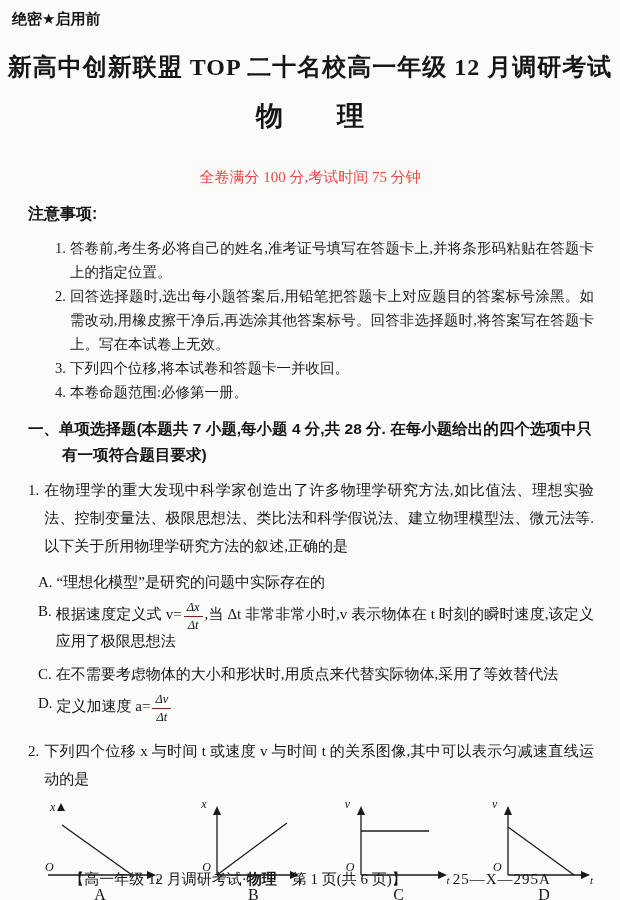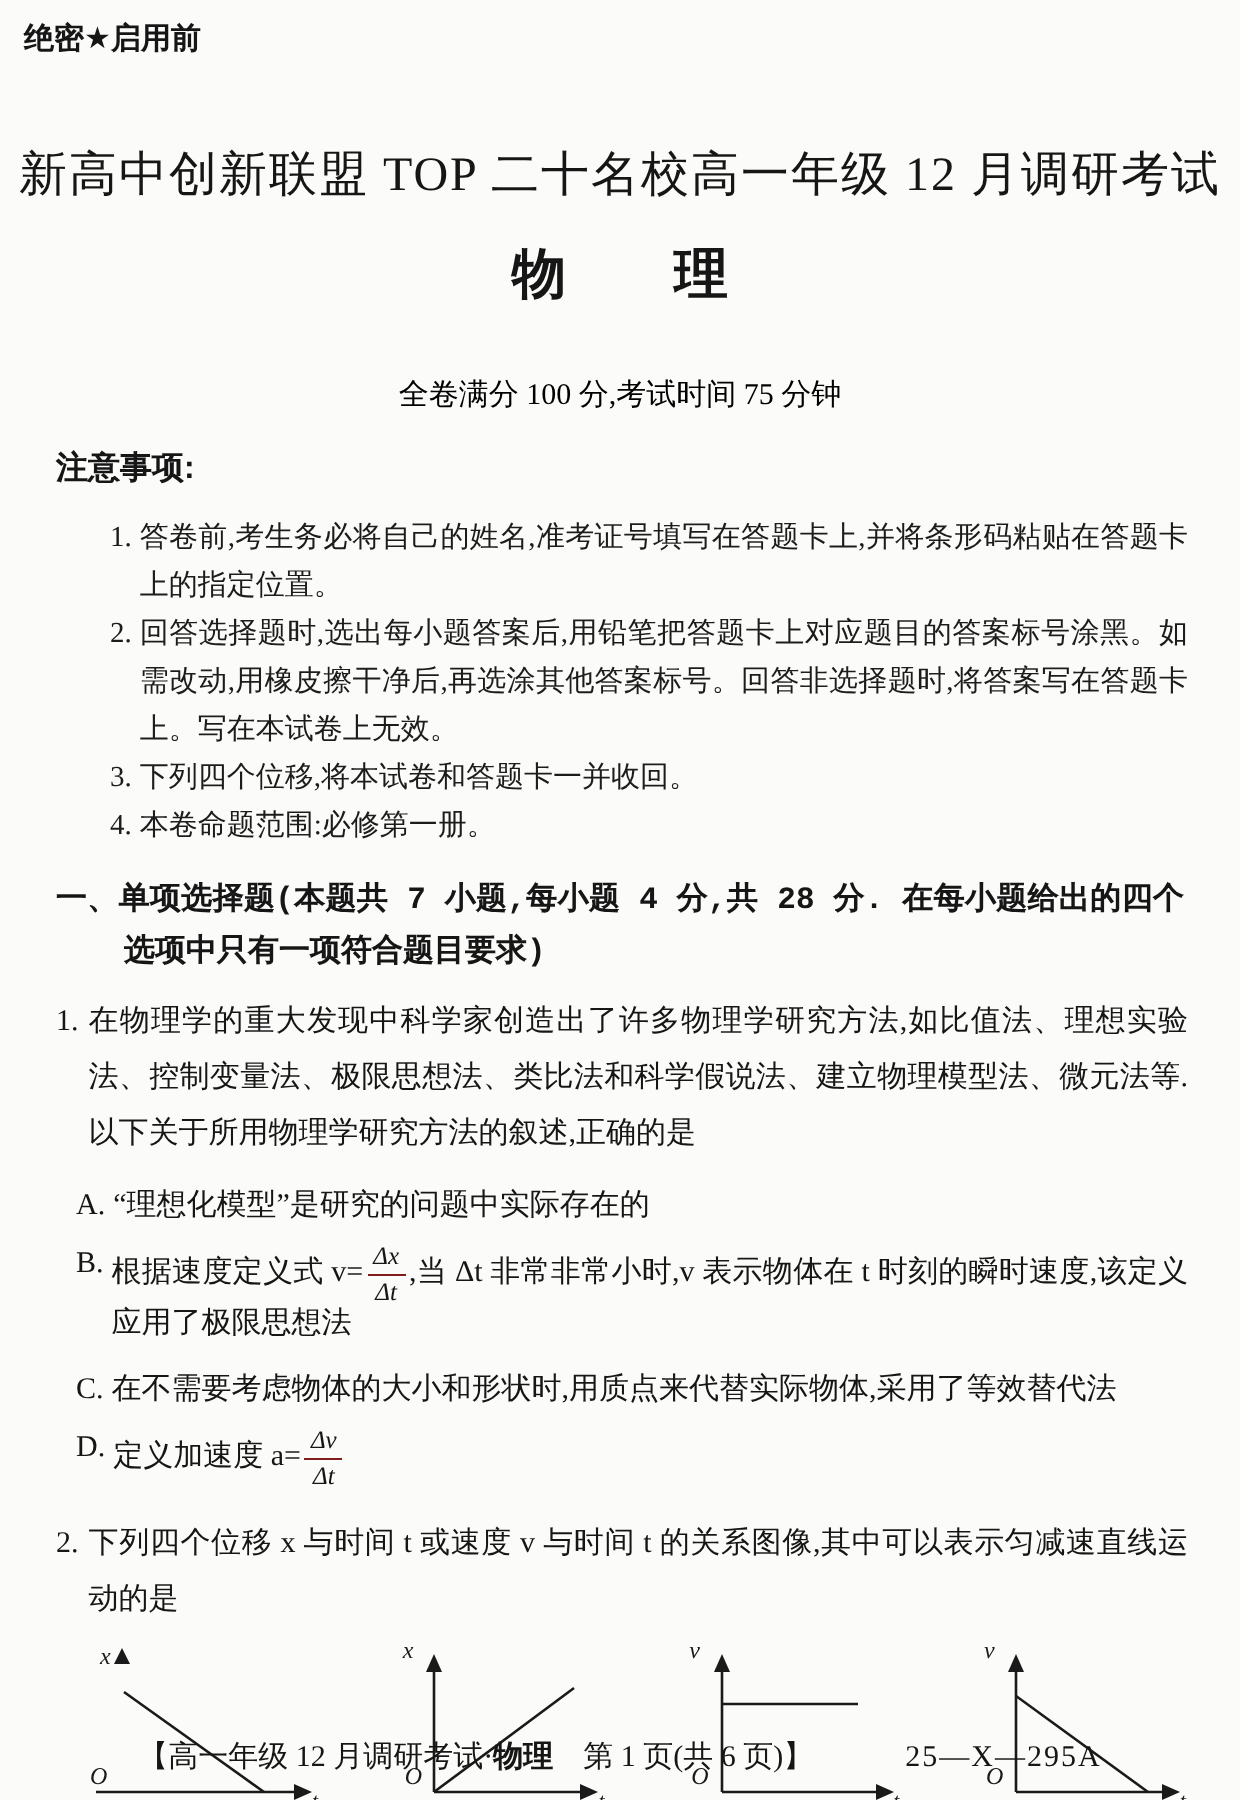--- a/index.html
+++ b/index.html
@@ -3,33 +3,33 @@
 <meta charset="utf-8">
 <style>
   html,body{margin:0;padding:0;}
   body{
     width:620px;height:900px;overflow:hidden;position:relative;
     background:#fbfbf9;color:#161616;
     font-family:"Liberation Serif","DejaVu Serif",serif;
   }
   .classification{margin:10px 0 0 12px;font-size:15px;font-weight:bold;height:20px;
     font-family:"Liberation Sans","DejaVu Sans",sans-serif;}
-  .title{margin-top:42px;text-align:center;font-size:24px;font-weight:400;
+  .title{margin-top:21px;text-align:center;font-size:24px;font-weight:700;
     letter-spacing:1px;line-height:32px;}
   .subject{margin-top:16px;text-align:center;font-size:27px;font-weight:bold;line-height:34px;
     font-family:"Liberation Sans","DejaVu Sans",sans-serif;}
-  .exam-info{margin-top:34px;text-align:center;font-size:15px;line-height:20px;color:#000000;}
+  .exam-info{margin-top:34px;text-align:center;font-size:15px;line-height:20px;color:#ef4444;}
   .notices-heading{margin:16px 0 11px 28px;font-size:16px;font-weight:bold;line-height:22px;
     font-family:"Liberation Sans","DejaVu Sans",sans-serif;}
   .notice-list{margin:2px 26px 0 55px;font-size:14.5px;line-height:24px;color:#1c1c1c;}
   .notice-item{display:flex;}
   .notice-num{flex:none;margin-right:4px;}
   .notice-text{flex:1;text-align:justify;}
   .section-heading{margin:12px 28px 0 28px;font-size:15.5px;font-weight:bold;line-height:26px;
-    font-family:Liberation Mono, monospace;
+    font-family:Liberation Sans, sans-serif;
     padding-left:34px;text-indent:-34px;text-align:justify;}
   .question{margin:8px 26px 0 28px;font-size:15px;}
   .q-row{display:flex;line-height:28px;}
   .q-num{flex:none;margin-right:5px;}
   .q-text{flex:1;text-align:justify;}
   .options{margin:0 26px 0 38px;font-size:15px;}
   .option{display:flex;line-height:21px;align-items:flex-start;}
   .opt-a{margin-top:12px;}
   .opt-b{margin-top:8px;}
   .opt-c{margin-top:12px;}

